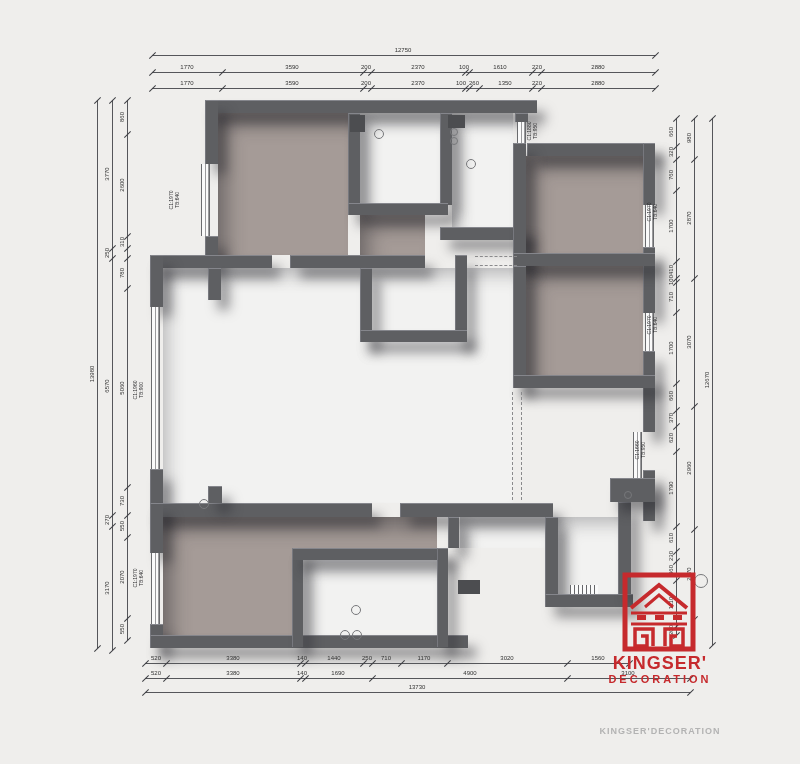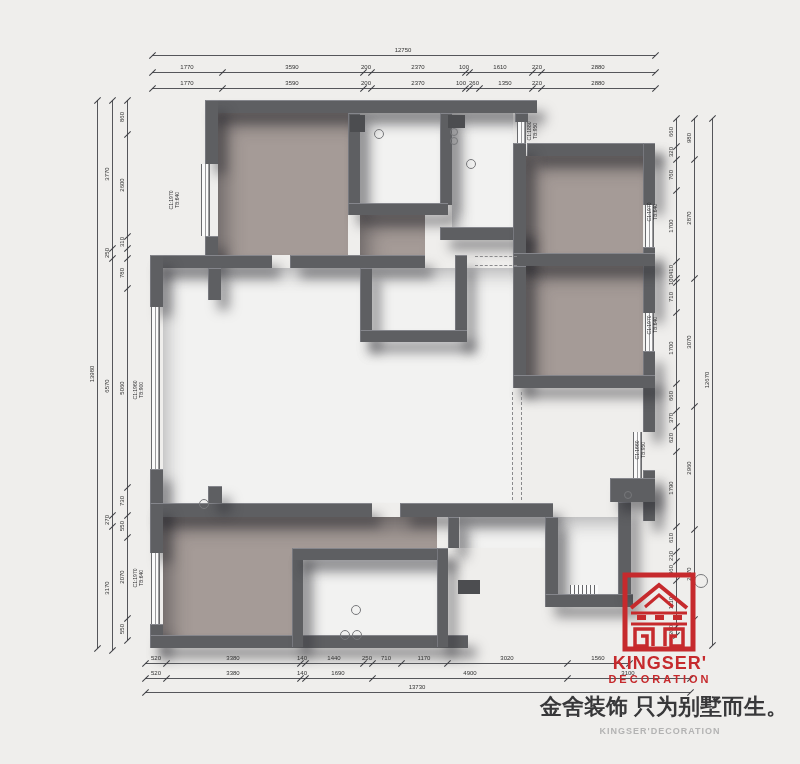--- a/index.html
+++ b/index.html
@@ -343,16 +343,15 @@
       <line x1="9" y1="41" x2="65" y2="41" stroke="#c62a2d" stroke-width="3"></line>
       <rect x="15" y="43" width="9" height="5" fill="#c62a2d"></rect>
       <rect x="33" y="43" width="9" height="5" fill="#c62a2d"></rect>
       <rect x="51" y="43" width="9" height="5" fill="#c62a2d"></rect>
       <line x1="9" y1="52" x2="65" y2="52" stroke="#c62a2d" stroke-width="3"></line>
       <path d="M31,74 V57 H13 V74 H25 V64 H19" fill="none" stroke="#c62a2d" stroke-width="3.5"></path>
       <path d="M43,74 V57 H61 V74 H49 V64 H55" fill="none" stroke="#c62a2d" stroke-width="3.5"></path>
     </svg>
     <div class="brand-name">KINGSER'</div>
     <div class="brand-sub">DECORATION</div>
-    <div class="tagline">金舍装饰 只为别墅而生。</div>
     <div class="foot1">KINGSER'DECORATION</div>
   </div>
 </div>
 
 </body></html>

